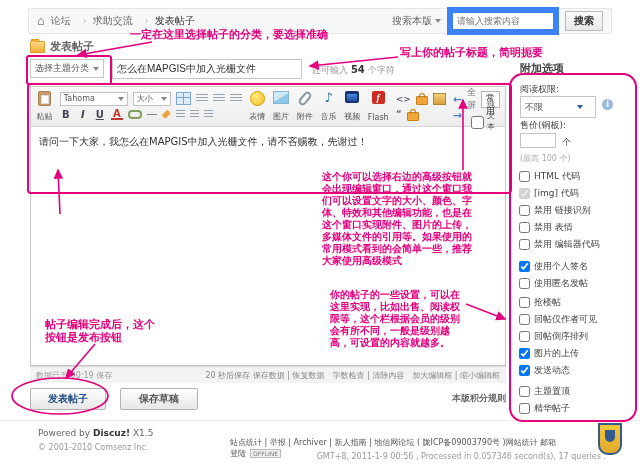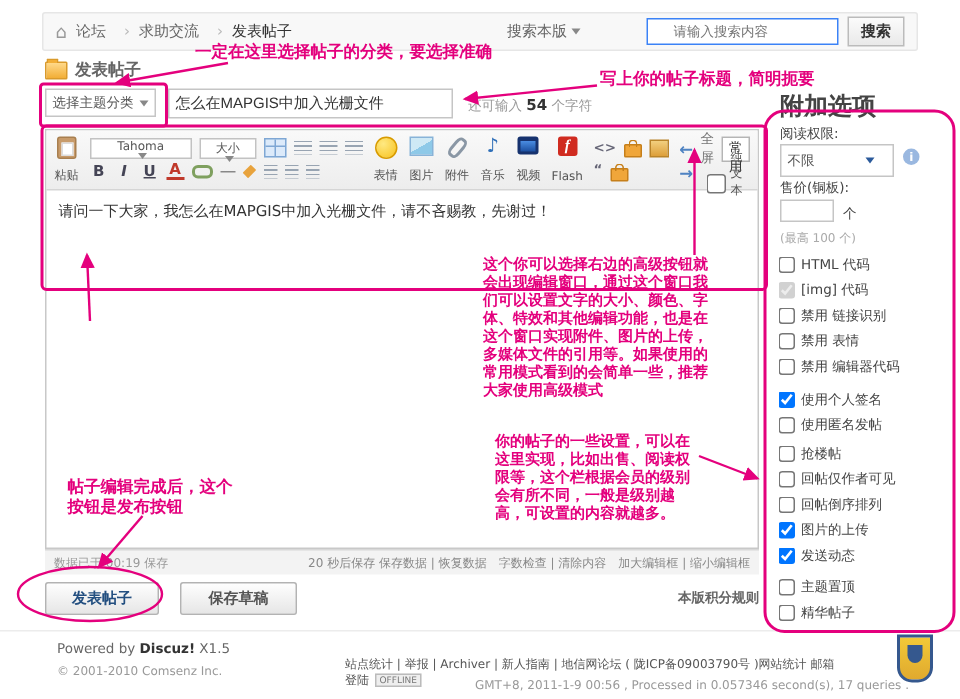--- a/index.html
+++ b/index.html
@@ -10,21 +10,21 @@
   .crumbbar{left:28px;top:8px;width:584px;height:26px;background:#f8f8f8;border:1px solid #e6e6e6;
             border-radius:2px;display:flex;align-items:center;padding:0 8px;box-sizing:border-box;gap:6px;}
   .home{color:#999;font-size:12px;}
   .crumb{color:#666;text-decoration:none;cursor:pointer;}
   .crumb+.crumb:before{content:"\203A";color:#bbb;margin:0 6px;}
   .crumb.last{color:#333;}
   .searchzone{margin-left:auto;display:flex;align-items:center;gap:6px;}
   .scope{color:#666;}
   .tri{display:inline-block;width:0;height:0;border-left:3px solid transparent;border-right:3px solid transparent;
        border-top:4px solid #888;vertical-align:middle;margin-left:3px;}
-  .searchinput{width:92px;height:16px;border:1px solid #3b82f6;font-size:9px;padding:0 17px;color:#555;margin-left:38px;}
+  .searchinput{width:92px;height:16px;border:6px solid #3b82f6;font-size:9px;padding:0 4px;color:#555;}
   .searchbtn{height:20px;background:linear-gradient(#fbfbfb,#e9e9e9);border:1px solid #bbb;font-size:10px;
              font-weight:bold;color:#333;padding:0 8px;cursor:pointer;}
   
   .ptitle{left:30px;top:39px;display:flex;align-items:center;gap:5px;font-weight:bold;color:#666;font-size:11px;}
   .ic-folder{width:13px;height:10px;background:linear-gradient(#ffd98a,#f2ae36);border:1px solid #d99a2b;
              border-radius:1px;position:relative;}
   .ic-folder:before{content:"";position:absolute;left:0;top:-3px;width:6px;height:2px;background:#f2ae36;
              border:1px solid #d99a2b;border-bottom:none;border-radius:1px 1px 0 0;}
   
   .fakesel{border:1px solid #c5c5c5;background:#fff;display:flex;align-items:center;
@@ -40,21 +40,21 @@
            display:flex;align-items:stretch;padding:2px 5px;box-sizing:border-box;gap:7px;}
   .tcol{display:flex;flex-direction:column;justify-content:space-between;padding:2px 0;}
   .trow{display:flex;align-items:center;gap:5px;height:16px;}
   .pastecell{width:26px;align-items:center;display:flex;flex-direction:column;justify-content:space-between;
              padding:2px 0;cursor:pointer;}
   .pastecell .lbl{font-size:8px;color:#555;}
   .ic{display:inline-block;vertical-align:middle;}
   .ic-paste{width:11px;height:13px;background:#c89b6a;border:1px solid #a87f4f;border-radius:2px;position:relative;}
   .ic-paste:after{content:"";position:absolute;left:2px;top:3px;right:1px;bottom:1px;background:#fff;border:1px solid #ddd;}
   .selmini{border:1px solid #c2c2c2;background:#fff;font-size:8px;color:#555;height:14px;display:flex;
-           align-items:center;justify-content:space-between;padding:0 3px;box-sizing:border-box;cursor:pointer;flex-direction:column;}
+           align-items:center;justify-content:space-between;padding:0 3px;box-sizing:border-box;cursor:pointer;}
   .fmt{font-size:10px;font-weight:bold;color:#445;width:12px;text-align:center;cursor:pointer;}
   .fmt.red{color:#c0392b;border-bottom:2px solid #c0392b;line-height:9px;}
   .ic-link{width:10px;height:5px;border:2px solid #7fa05f;border-radius:4px;}
   .ic-hr{width:10px;height:1px;background:#888;}
   .ic-brush{width:9px;height:9px;background:linear-gradient(135deg,#f0b km 0,#f0b 0);background:#e8a33d;
             clip-path:polygon(0 60%,60% 0,100% 40%,40% 100%);}
   .ic-table{width:13px;height:11px;border:1px solid #7fa7d4;background-color:#dceafa;
             background-image:linear-gradient(#7fa7d4,#7fa7d4),linear-gradient(#7fa7d4,#7fa7d4);
             background-size:100% 1px,1px 100%;background-position:0 4px,6px 0;background-repeat:no-repeat;}
   .ic-bars{width:12px;height:9px;background:repeating-linear-gradient(#98a4b2 0 1px,transparent 1px 3px);}
@@ -86,21 +86,21 @@
   .statusbar{left:30px;top:366px;width:476px;height:17px;background:#f3f3f3;border-top:1px solid #d8d8d8;
              box-sizing:border-box;display:flex;align-items:center;justify-content:space-between;
              padding:0 6px;font-size:8px;color:#999;}
   .statusbar .acts{color:#888;cursor:pointer;}
   .btn{position:absolute;background:linear-gradient(#fefefe,#e6e6e6);border:1px solid #b3b3b3;border-radius:2px;
        color:#234f80;font-weight:bold;font-size:10px;cursor:pointer;}
   .btn.publish{left:30px;top:388px;width:76px;height:22px;}
   .btn.draft{left:120px;top:388px;width:78px;height:22px;color:#555;}
   .rules{left:420px;top:392px;width:86px;text-align:right;font-size:9px;color:#666;font-weight:bold;cursor:pointer;}
   
-  .sbtitle{left:520px;top:61px;font-weight:bold;font-size:16px;color:#444;}
+  .sbtitle{left:520px;top:61px;font-weight:bold;font-size:11px;color:#444;}
   .sblabel{left:520px;font-size:9px;color:#444;}
   .sbsel{left:520px;top:96px;width:76px;height:17px;font-size:9px;padding:10px;padding-left:4px;}
   .selbtn{width:14px;height:100%;background:linear-gradient(#cfe2f8,#8fb6e6);border-left:1px solid #c5c5c5;
           display:flex;align-items:center;justify-content:center;}
   .ic-info{width:11px;height:11px;border-radius:50%;background:#9ab8e0;color:#fff;font-size:8px;line-height:11px;
            text-align:center;font-weight:bold;cursor:pointer;}
   .priceinput{left:520px;top:133px;width:36px;height:15px;border:1px solid #c5c5c5;box-sizing:border-box;}
   .unit{left:562px;top:136px;font-size:9px;color:#444;}
   .maxnote{left:520px;top:153px;font-size:8px;color:#aaa;}
   .cb{position:absolute;left:519px;display:flex;align-items:center;gap:4px;font-size:9px;color:#444;cursor:pointer;}

